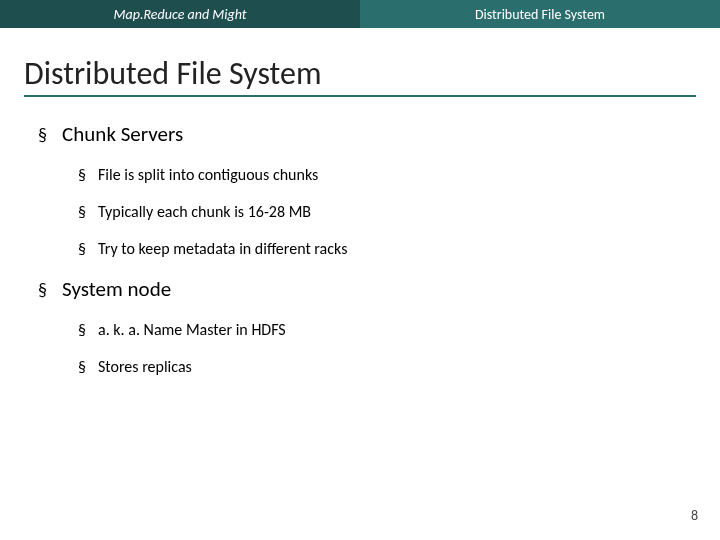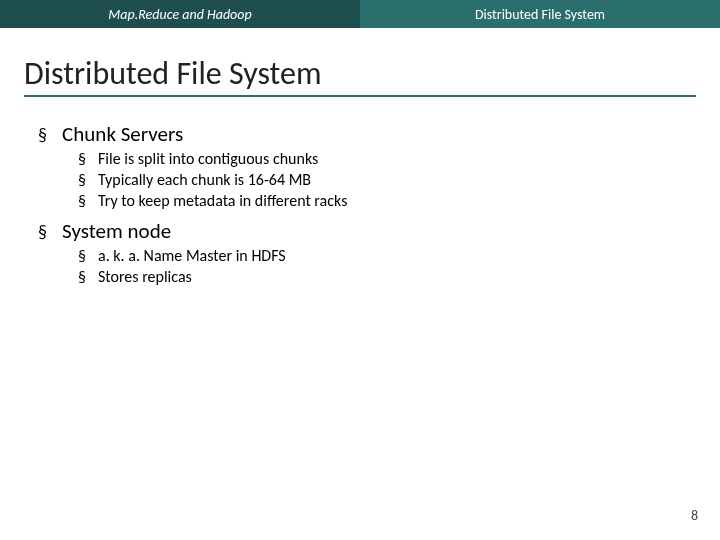--- a/index.html
+++ b/index.html
@@ -50,56 +50,56 @@
   ul.top { list-style: none; padding-left: 18px; }
   ul.top > li { margin: 8px 0 6px 0; }
   ul.top > li::before {
     content: "§";
     display: inline-block;
     width: 20px;
     margin-left: -20px;
     color: #000;
   }
   ul.sub { list-style: none; padding-left: 40px; font-size: 16px; }
-  ul.sub > li { margin: 2px 0; }
+  ul.sub > li { margin: 18px 0; }
   ul.sub > li::before {
     content: "§";
     display: inline-block;
     width: 20px;
     margin-left: -20px;
     color: #000;
   }
   .top-label { font-size: 21px; }
   .pagenum {
     position: absolute;
     bottom: 16px;
     right: 22px;
     font-size: 14px;
     color: #444;
   }
 </style>
 </head>
 <body>
 
 <div class="header">
-  <div class="header-left">Map.Reduce and Hadoop</div>
+  <div class="header-left">Map.Reduce and Might</div>
   <div class="header-right">Distributed File System</div>
 </div>
 
 <div class="title-wrap">
   <h1 class="title">Distributed File System</h1>
 </div>
 
 <div class="content">
   <ul class="top">
     <li>
       <span class="top-label">Chunk Servers</span>
       <ul class="sub">
         <li>File is split into contiguous chunks</li>
-        <li>Typically each chunk is 16-64 MB</li>
+        <li>Typically each chunk is 16-28 MB</li>
         <li>Try to keep metadata in different racks</li>
       </ul>
     </li>
     <li>
       <span class="top-label">System node</span>
       <ul class="sub">
         <li>a. k. a. Name Master in HDFS</li>
         <li>Stores replicas</li>
       </ul>
     </li>

